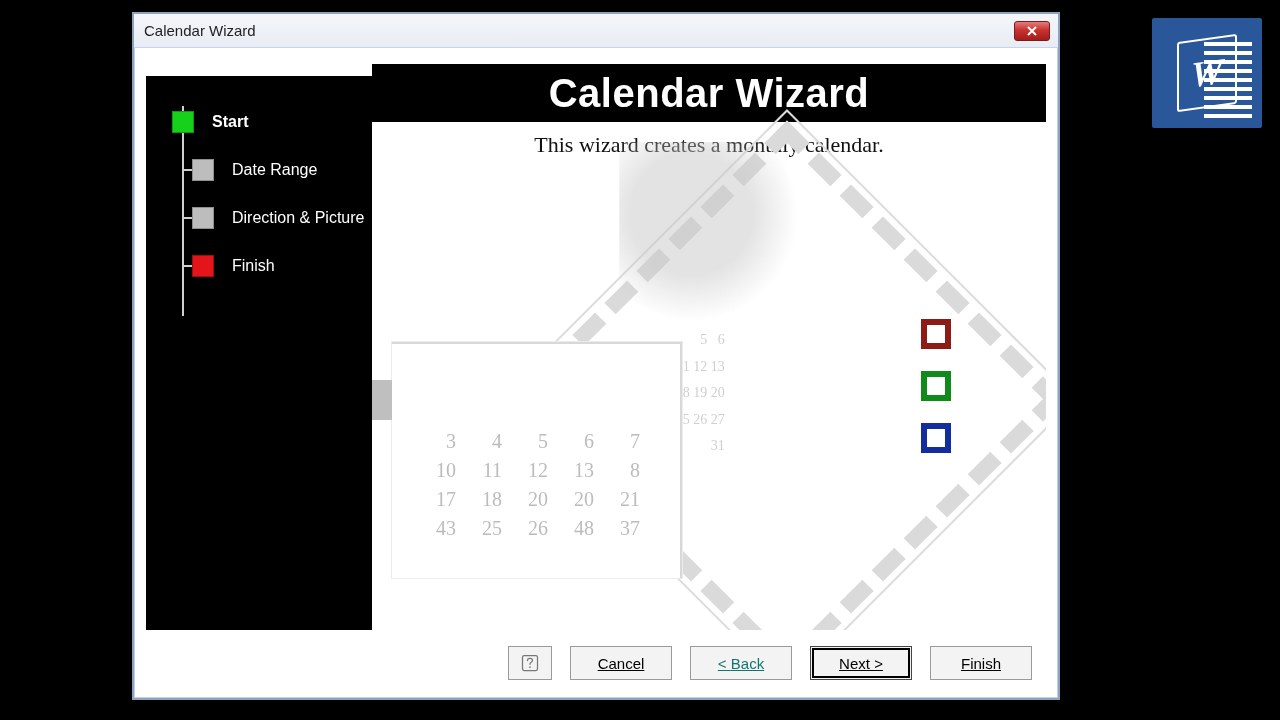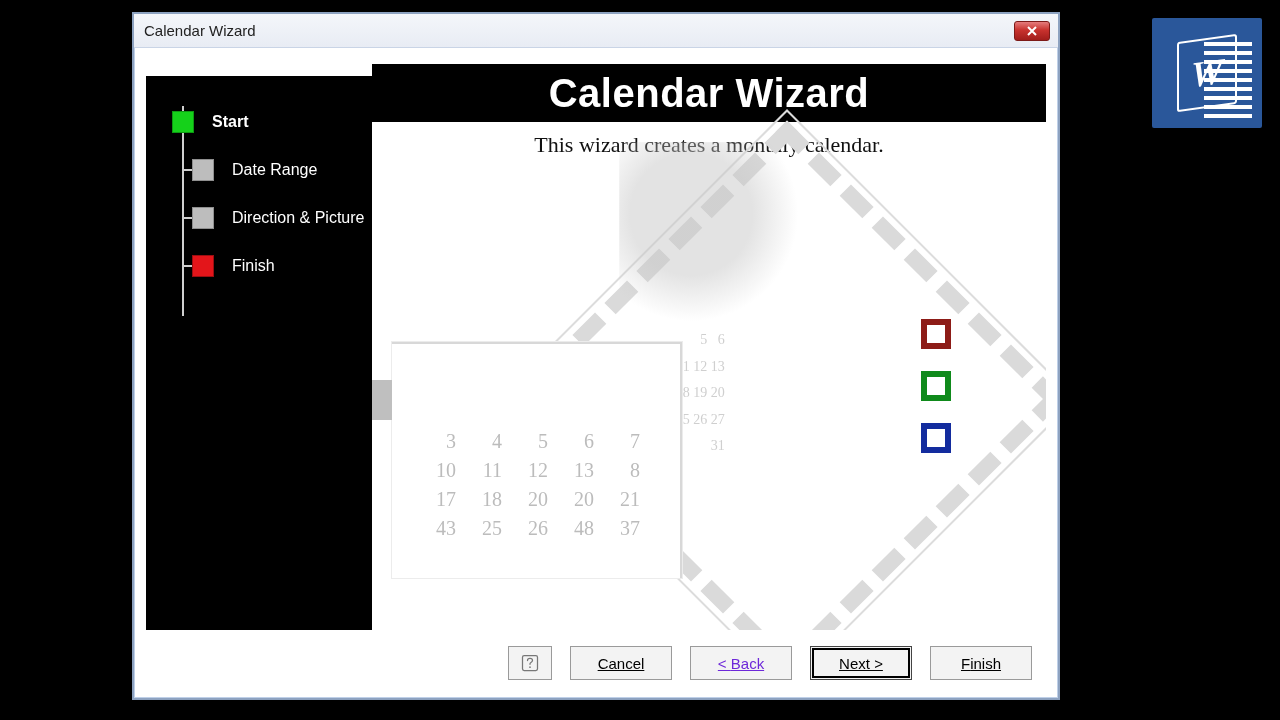--- a/index.html
+++ b/index.html
@@ -251,21 +251,21 @@
     height: 34px;
     padding: 0 14px;
     font-size: 15px;
     color: #000;
     background: #f3f3f3;
     border: 1px solid #9a9a9a;
     cursor: pointer;
     display: inline-flex; align-items: center; justify-content: center; text-decoration: underline;
   }
   .buttons .btn.icon { min-width: 44px; padding: 0 8px; }
-  .buttons .btn.disabled { color: #6d28d9; cursor: default; }
+  .buttons .btn.disabled { color: #0f766e; cursor: default; }
   .buttons .btn.default { outline: 2px solid #000; outline-offset: -4px; border: 1px solid #444; text-align: right; }
   .buttons .btn .ul { text-decoration: underline; }
   .buttons .btn.icon svg { width: 20px; height: 20px; }
   .buttons .ghost { flex: 1; }
 </style>
 </head>
 <body>
 
 <div class="word-icon">
   <div class="book">W</div>

